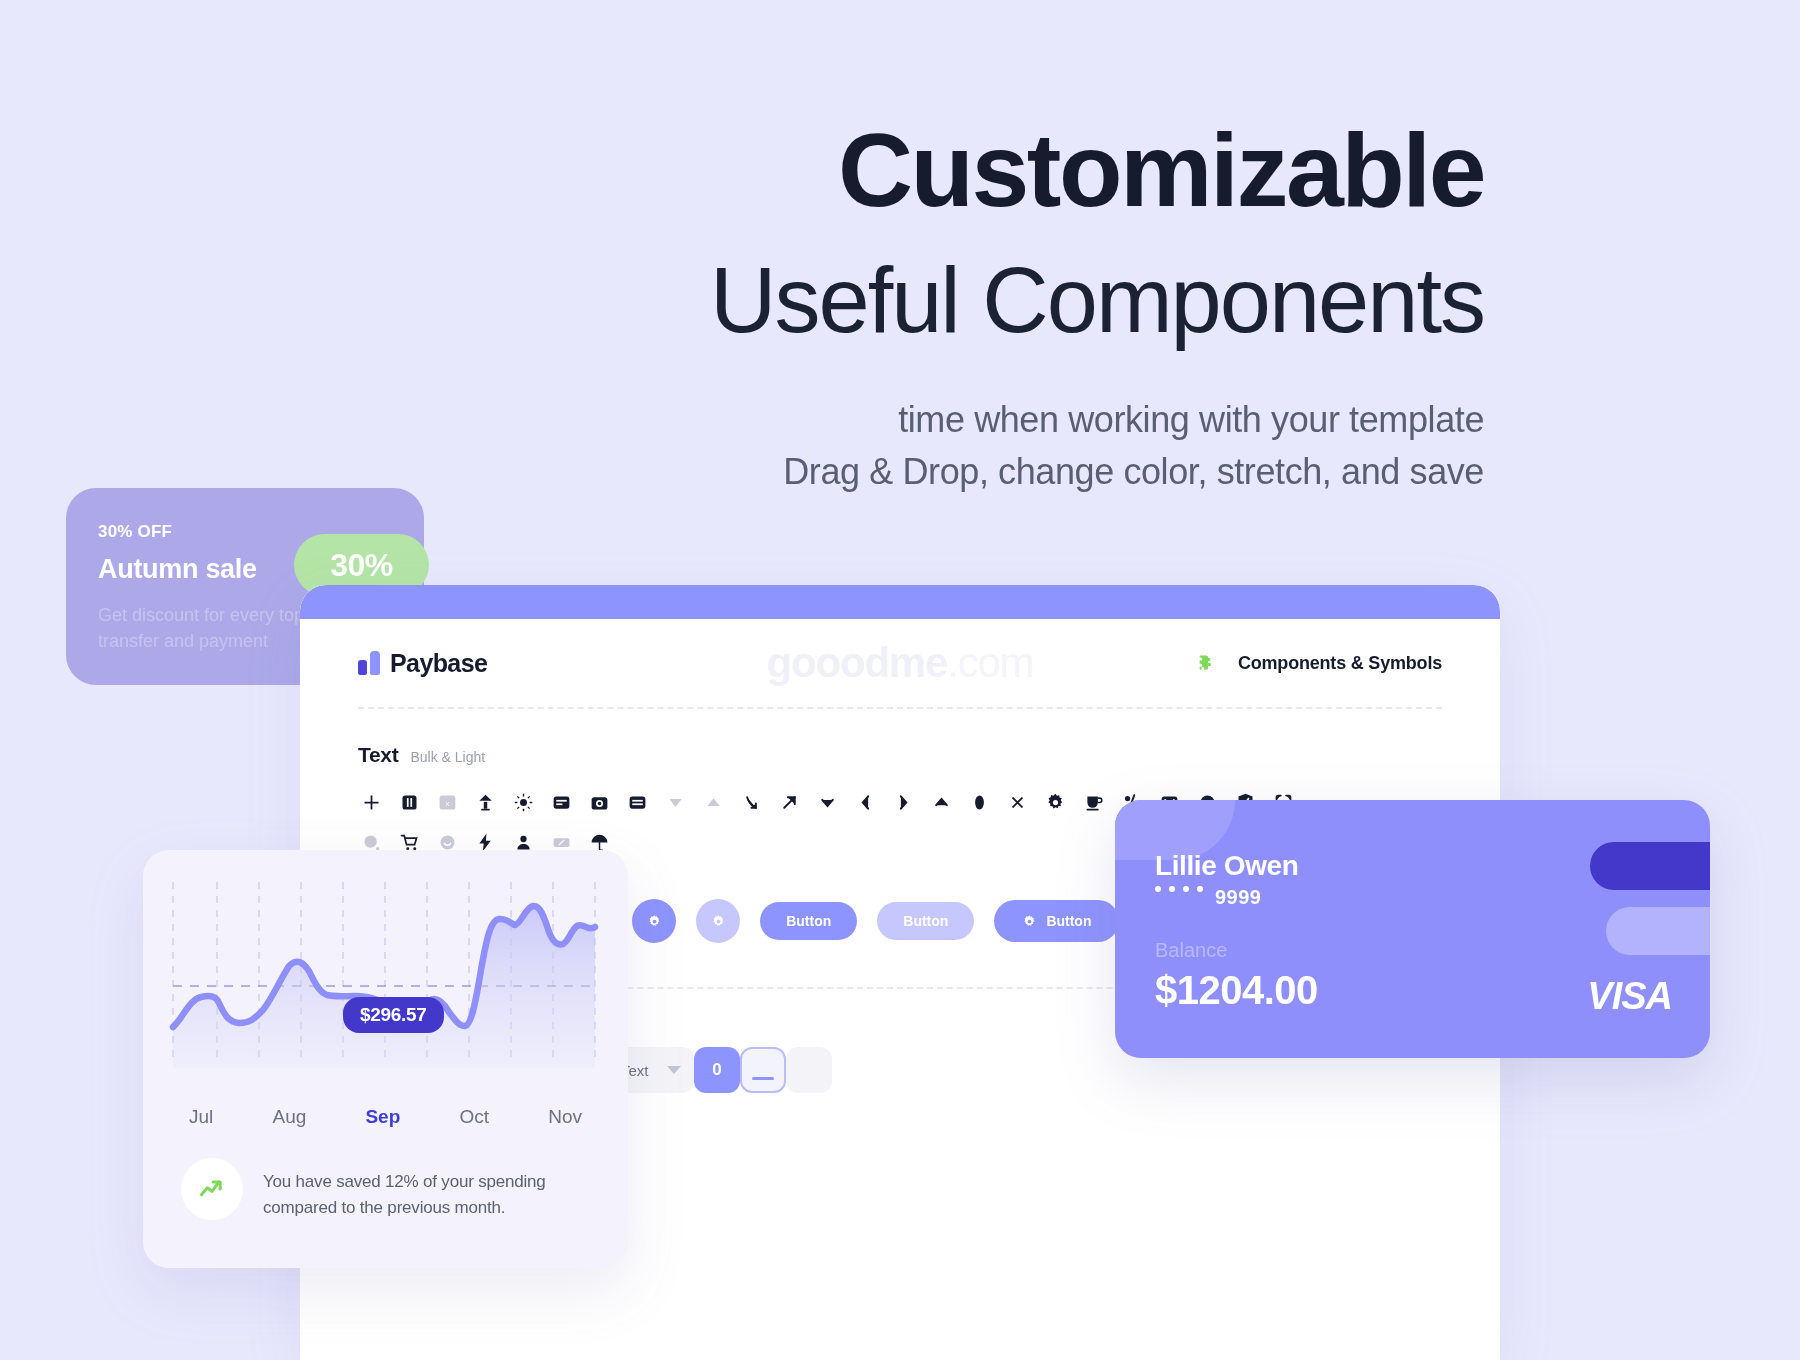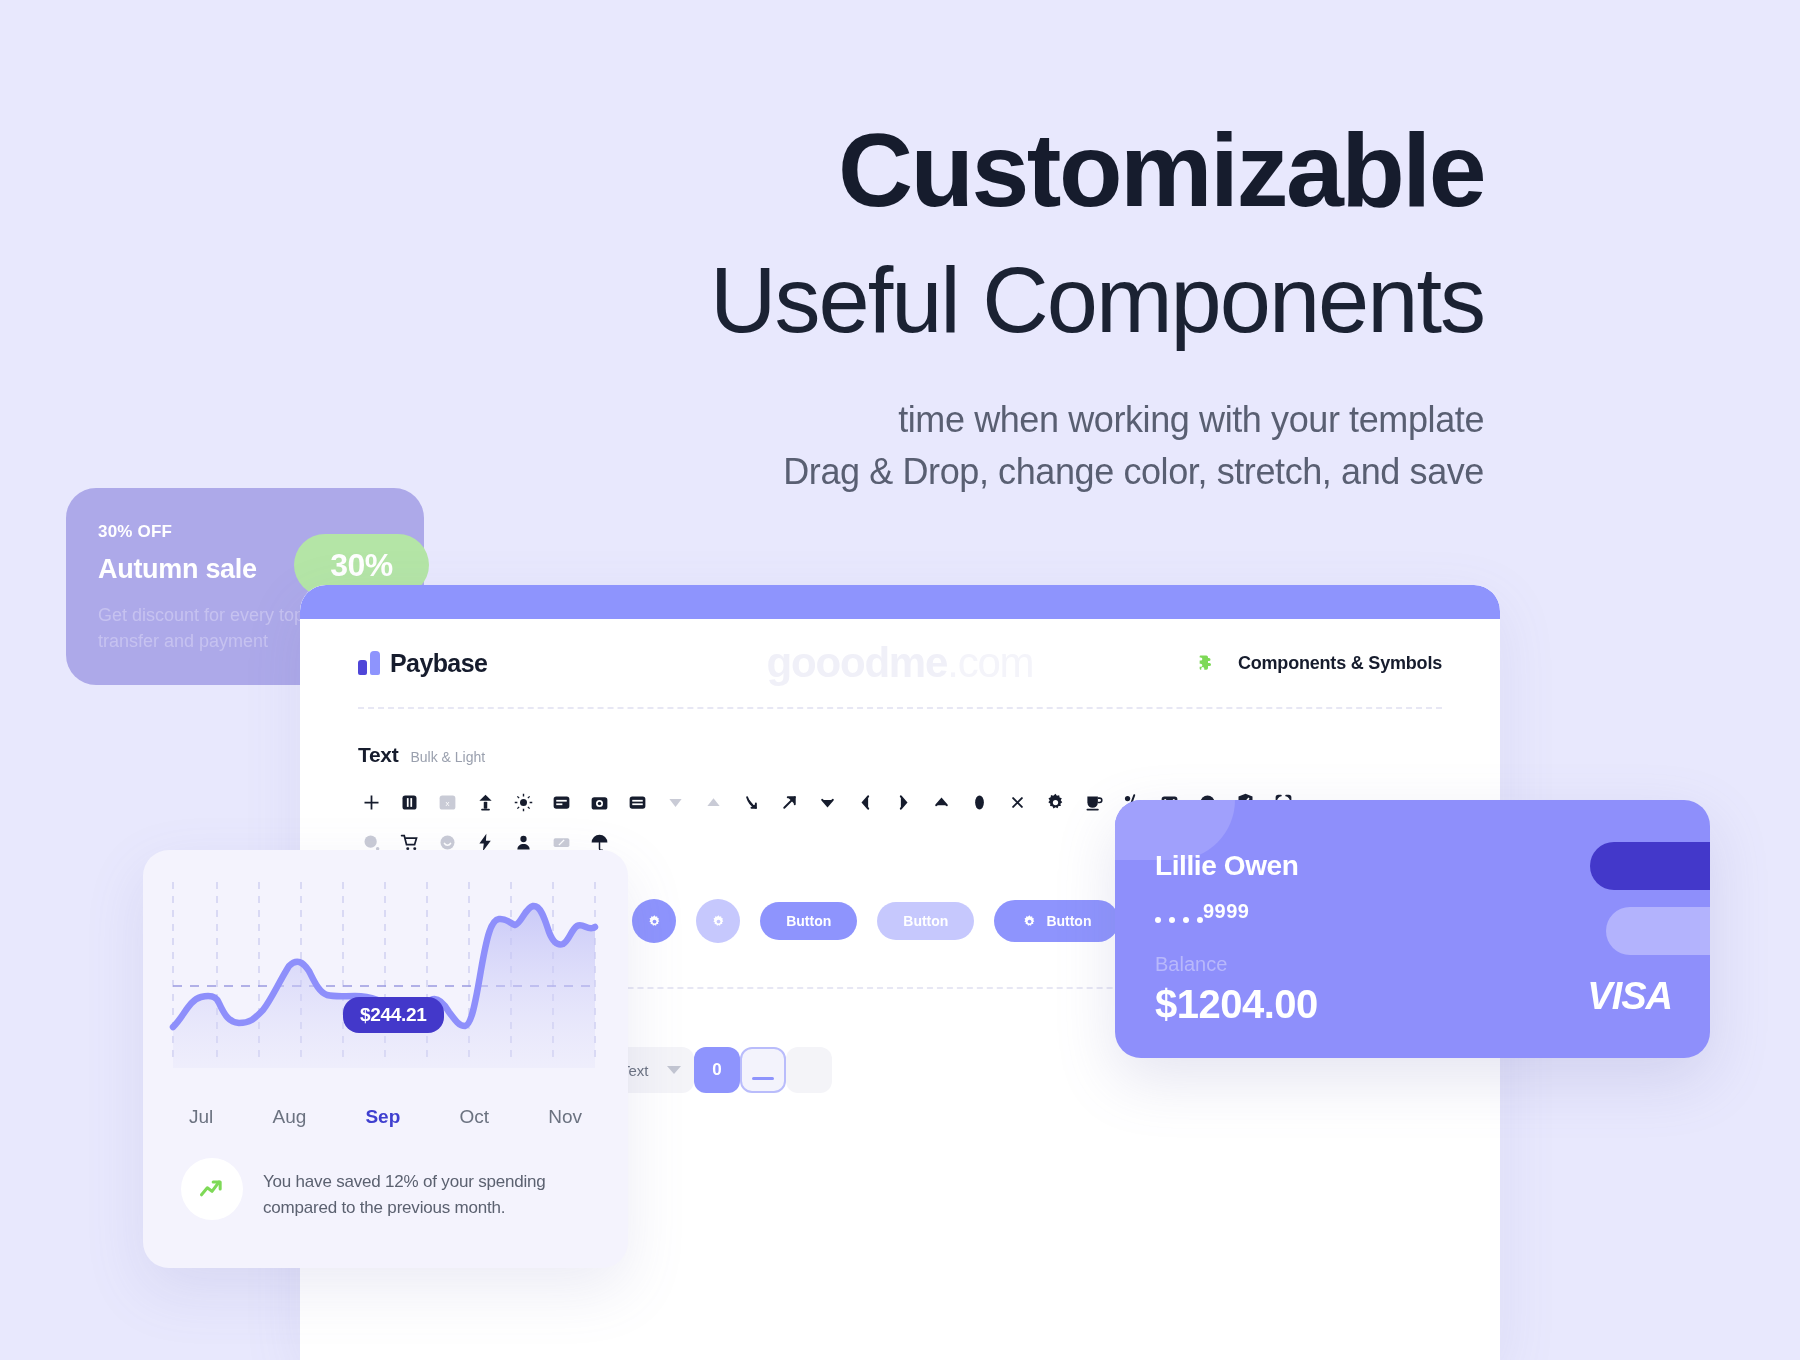--- a/index.html
+++ b/index.html
@@ -189,21 +189,21 @@
   .cc-bar-dark {
     position: absolute; right: -40px; top: 42px; width: 160px; height: 48px;
     background: #4338ca; border-radius: 24px;
   }
   .cc-bar-light {
     position: absolute; right: -46px; top: 107px; width: 150px; height: 48px;
     background: #b3b3fd; border-radius: 24px;
   }
   .cc-body { position: relative; padding: 50px 0 0 40px; }
   .cc-name { font-size: 28px; font-weight: 700; color: #ffffff; letter-spacing: -.4px; }
-  .cc-num { display: flex; align-items: flex-end; margin-top: 18px; }
+  .cc-num { display: flex; align-items: flex-start; gap: 12px; margin-top: 4px; }
   .cc-dots { display: flex; gap: 8px; }
   .cc-dots i { width: 6px; height: 6px; border-radius: 50%; background: #ffffff; display: block; }
   .cc-last4 { font-size: 20px; font-weight: 700; color: #ffffff; letter-spacing: .5px; }
   .cc-bal-label { font-size: 20px; color: #b8b8fb; margin-top: 30px; }
   .cc-bal-value { font-size: 40px; font-weight: 700; color: #ffffff; margin-top: 6px; letter-spacing: -.5px; }
   .cc-visa {
     position: absolute; right: 38px; bottom: 40px;
     font-size: 38px; font-weight: 700; font-style: italic; color: #ffffff; letter-spacing: -1px;
     font-family: "Liberation Sans", sans-serif;
   }
@@ -557,21 +557,21 @@
              C378 74 382 58 390 56 C398 55 402 70 406 82 C410 92 414 96 420 94 C426 91 428 80 434 76
              C440 73 444 80 450 78 L452 77 L452 218 Z"></path>
 
         <path fill="none" stroke="#8e8ffb" stroke-width="6.5" stroke-linecap="round" stroke-linejoin="round" d="M30 177 C40 168 46 150 58 147 C70 144 74 148 76 153 C82 166 86 172 96 173 C108 173 112 168 120 160
              C128 150 136 132 146 116 C154 108 160 112 166 121 C172 133 176 142 184 145 C192 147 200 146 212 146
              C230 146 240 152 250 158 C258 162 262 164 270 164 C278 163 282 155 288 150 C294 147 300 152 306 162
              C312 170 316 176 322 176 C328 175 332 156 338 120 C344 86 348 70 356 69 C364 68 368 74 372 75
              C378 74 382 58 390 56 C398 55 402 70 406 82 C410 92 414 96 420 94 C426 91 428 80 434 76
              C440 73 444 80 450 78 L452 77"></path>
       </svg>
-      <div class="tooltip">$244.21</div>
+      <div class="tooltip">$296.57</div>
     </div>
 
     <div class="chart-axis">
       <span>Jul</span>
       <span>Aug</span>
       <span class="active">Sep</span>
       <span>Oct</span>
       <span>Nov</span>
     </div>
 

